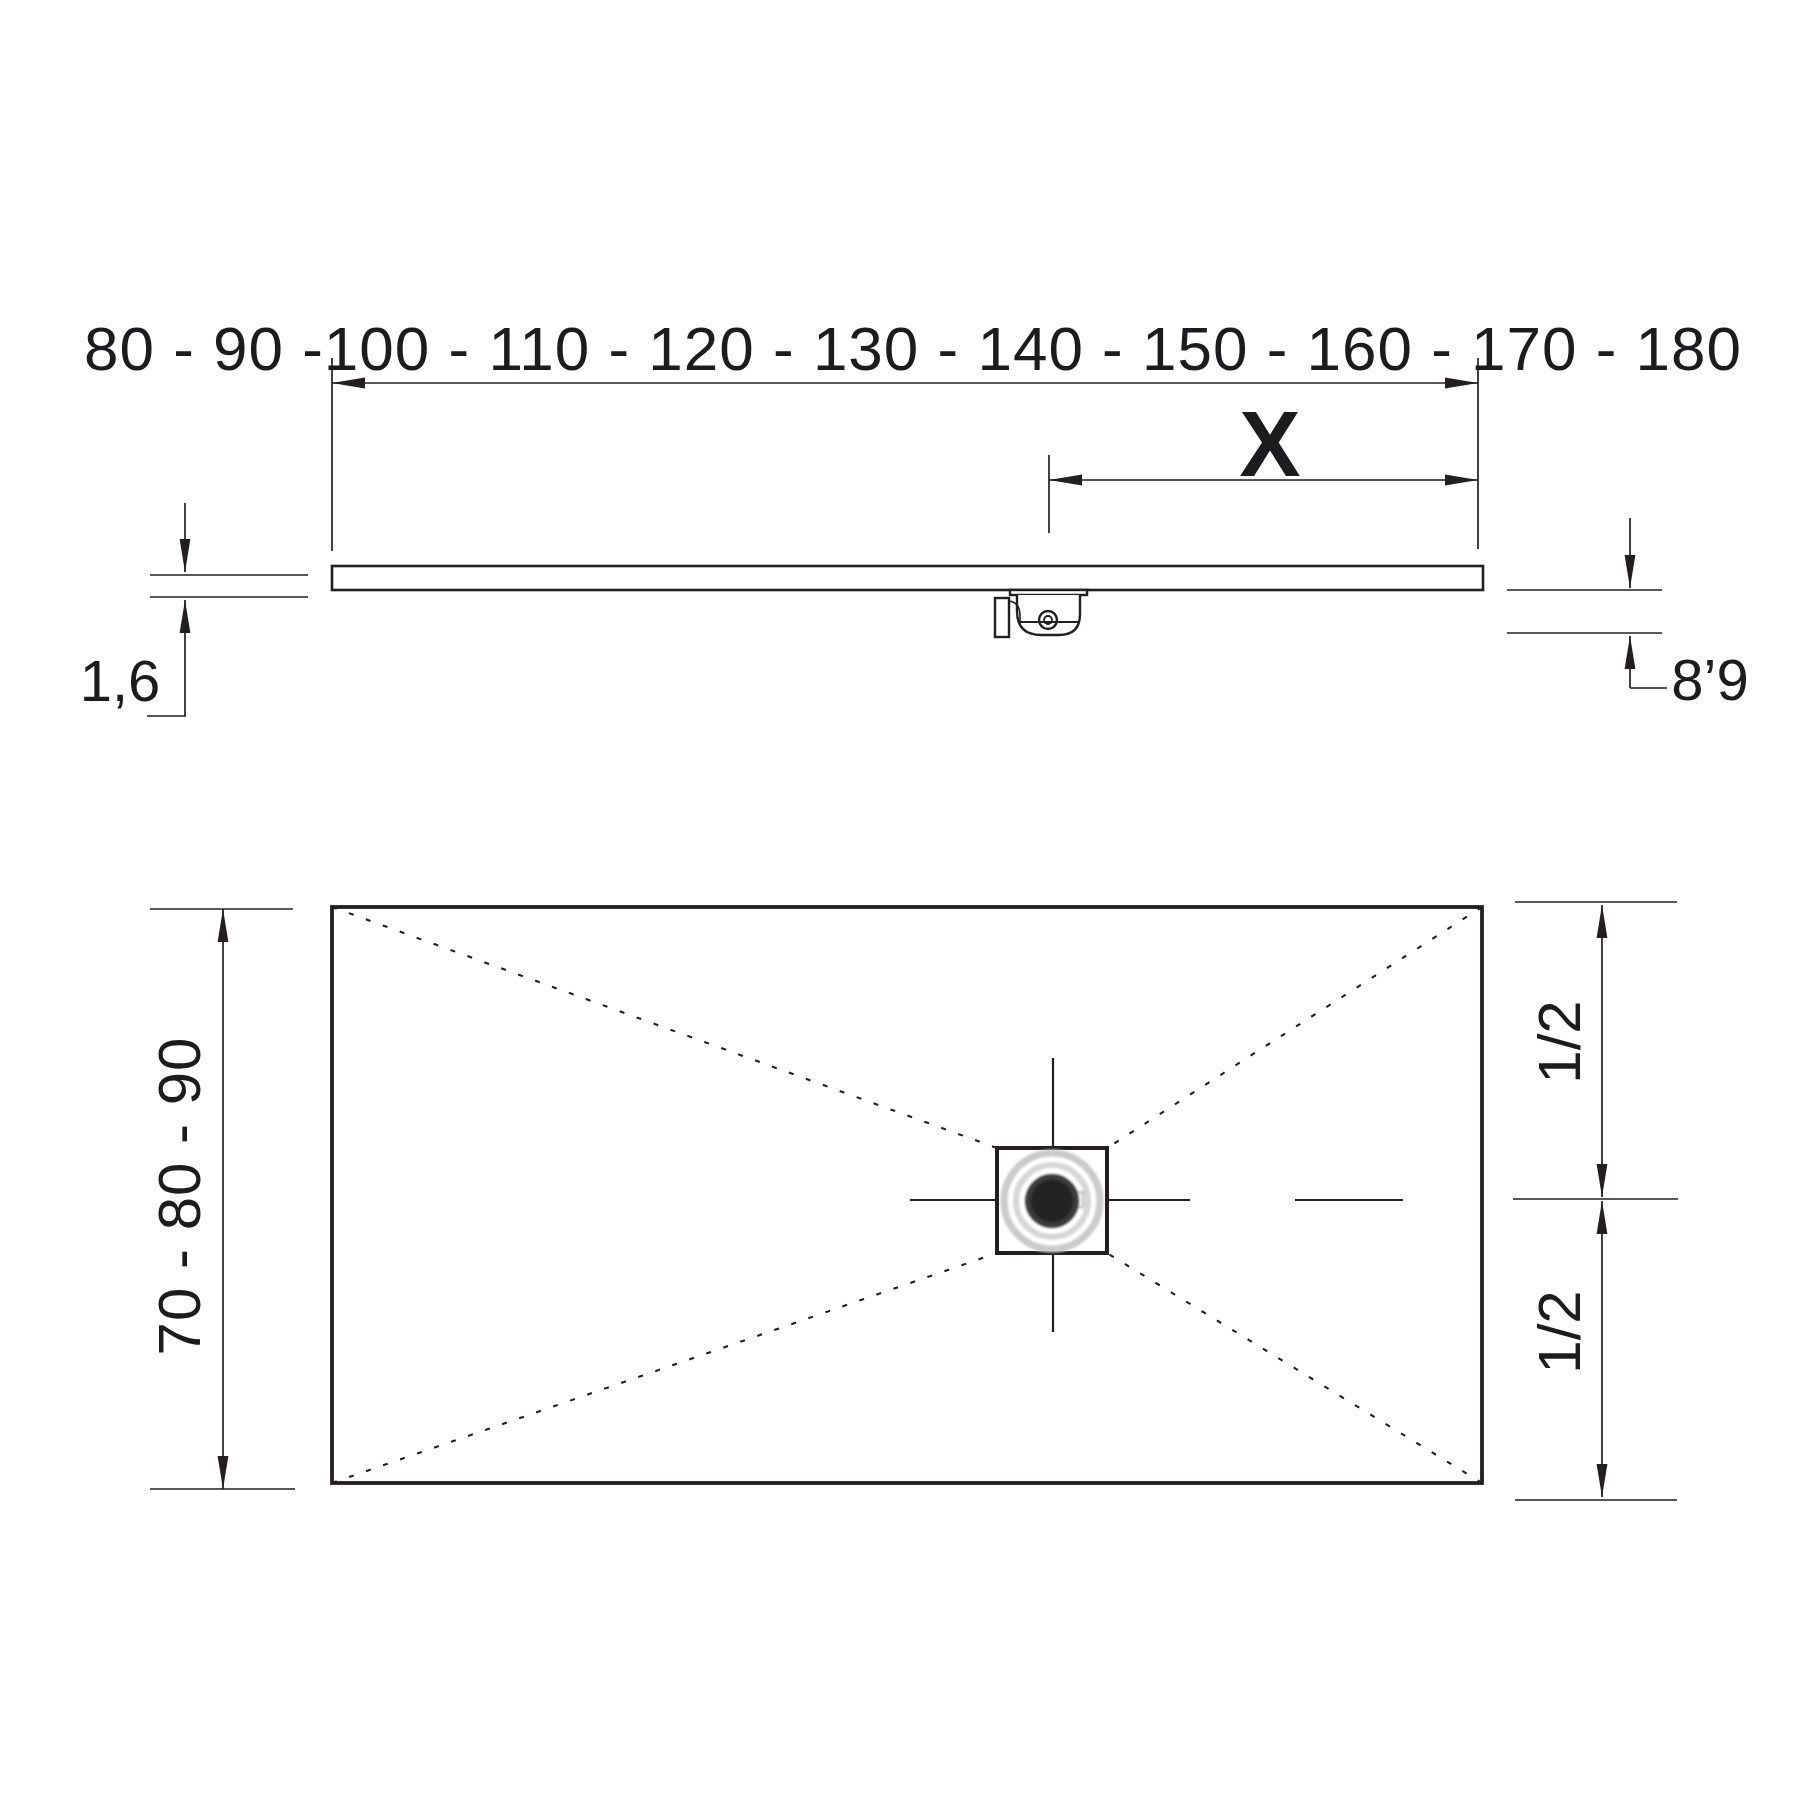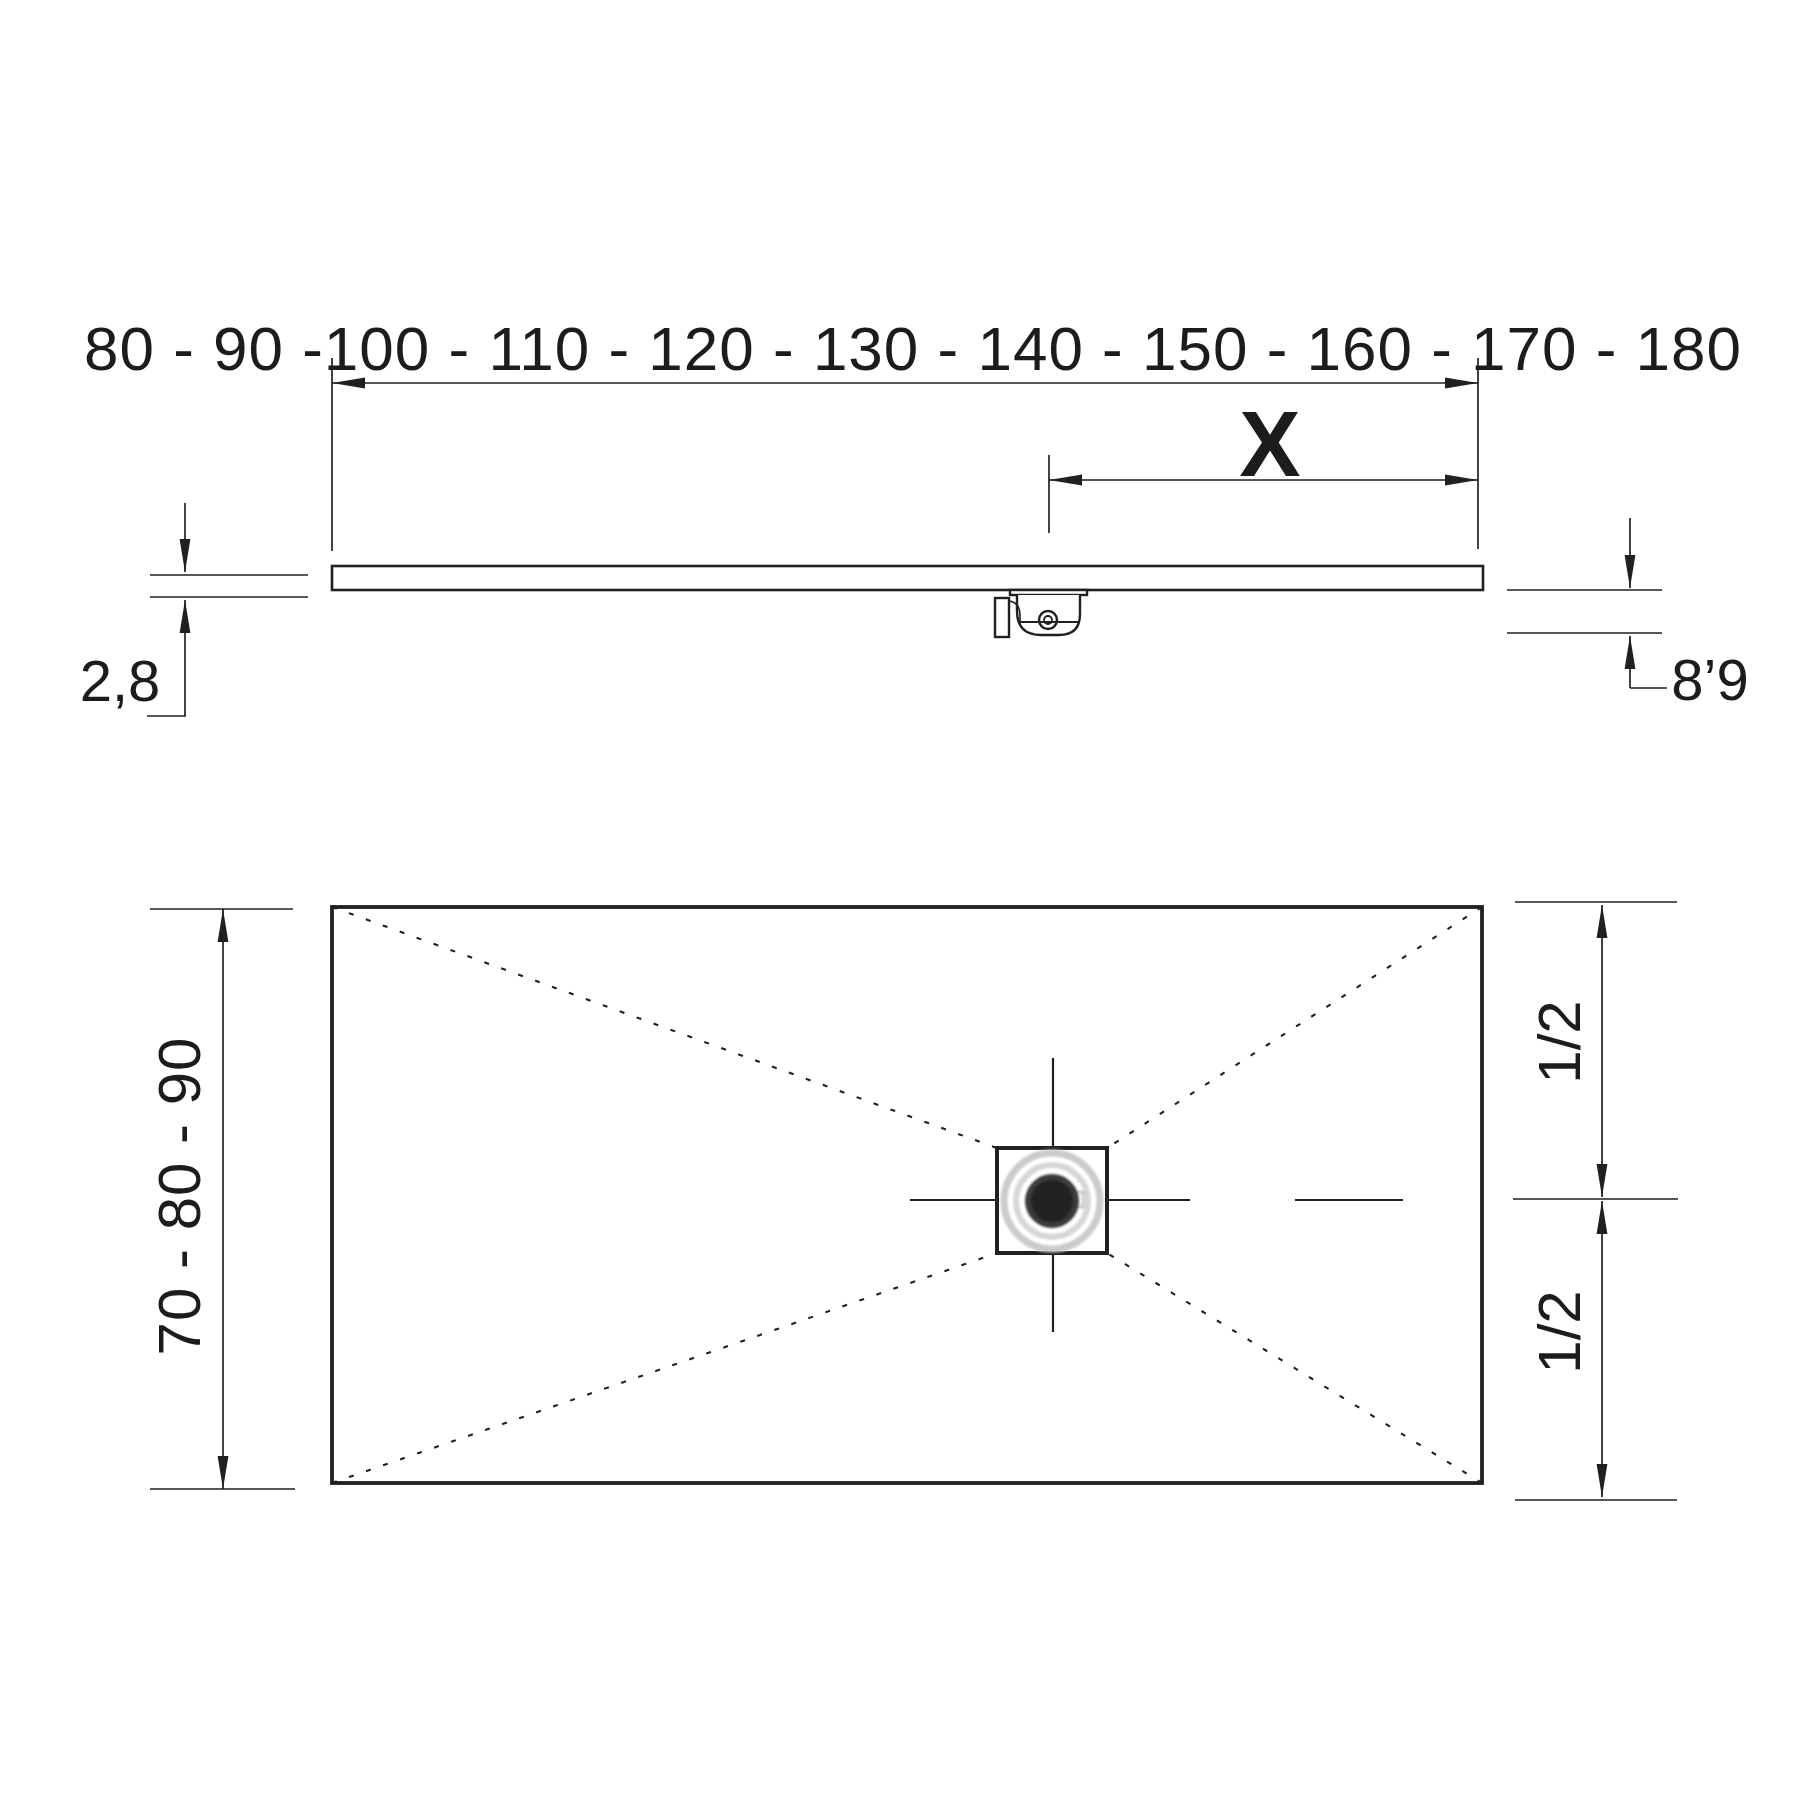--- a/index.html
+++ b/index.html
@@ -121,19 +121,19 @@
         <line x1="1513" y1="1199" x2="1678" y2="1199" stroke-width="1.7"></line>
         <line x1="1515" y1="1500" x2="1677" y2="1500" stroke-width="1.7"></line>
         <line x1="1602" y1="905" x2="1602" y2="1197" stroke-width="1.7" marker-start="url(#ah)" marker-end="url(#ah)"></line>
         <line x1="1602" y1="1201" x2="1602" y2="1497" stroke-width="1.7" marker-start="url(#ah)" marker-end="url(#ah)"></line>
       </g>
     </g>
   </svg>
 
   <div class="label lbl-range">80 - 90 -100 - 110 - 120 - 130 - 140 - 150 - 160 - 170 - 180</div>
   <div class="label lbl-x">X</div>
-  <div class="label lbl-28">2,8</div>
+  <div class="label lbl-28">1,6</div>
   <div class="label lbl-85">8’9</div>
   <div class="label rot lbl-depth">70 - 80 - 90</div>
   <div class="label rot lbl-half-top">1/2</div>
   <div class="label rot lbl-half-bot">1/2</div>
 
 </div>
 
 </body></html>

